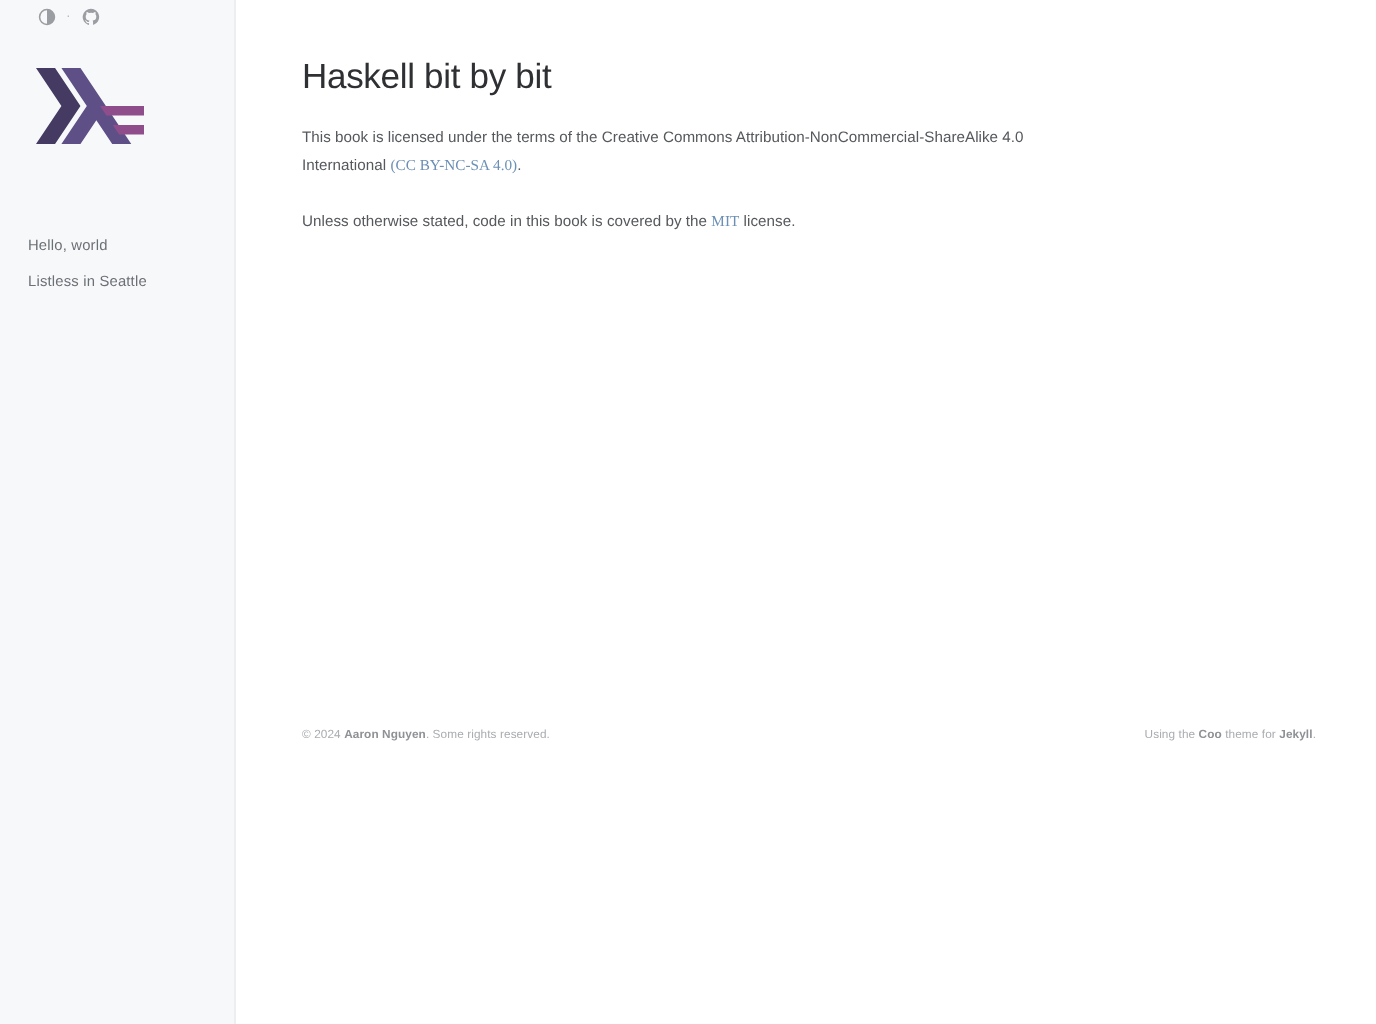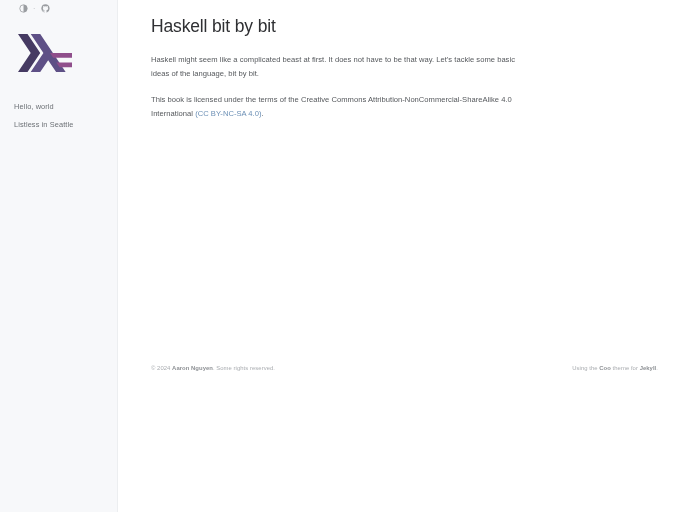--- a/index.html
+++ b/index.html
@@ -64,21 +64,21 @@
     margin-top: 18px;
     padding-left: 18px;
   }
   .logo {
     width: 54px;
     height: 40px;
     display: block;
   }
 
   .nav {
-    margin-top: 24px;
+    margin-top: 40px;
     padding-left: 14px;
     padding-right: 6px;
   }
   .nav-item {
     display: block;
     font-size: 7.4px;
     line-height: 1;
     color: #6c7075;
     text-decoration: none;
     letter-spacing: 0.1px;
@@ -86,21 +86,21 @@
     white-space: nowrap;
     cursor: pointer;
   }
 
   
   .main {
     flex: 1;
     height: 384px;
     background: #ffffff;
     position: relative;
-    padding: 16px 30px 0 33px;
+    padding: 28px 30px 0 33px;
   }
 
   .page-title {
     font-size: 17.5px;
     font-weight: 400;
     color: #2f3033;
     margin: 0;
     line-height: 1.25;
     letter-spacing: -0.15px;
   }
@@ -130,20 +130,21 @@
     color: #55585c;
     max-width: 380px;
     letter-spacing: 0.02px;
   }
   .para.second { margin-top: 14px; }
 
   a.inline-link {
     color: #6b8fb5;
     text-decoration: none;
     cursor: pointer;
+    font-family: Liberation Serif, serif;
   }
 
   
   .footer {
     position: absolute;
     left: 33px;
     right: 30px;
     bottom: 12px;
     display: flex;
     justify-content: space-between;
@@ -202,25 +203,25 @@
       <a class="nav-item" href="#">Hello, world</a>
       <a class="nav-item" href="#">Listless in Seattle</a>
     </nav>
 
   </aside>
 
   <main class="main">
 
     <h1 class="page-title">Haskell bit by bit</h1>
 
-    <p class="intro">Haskell might seem like a complicated beast at first. It does not have to be that way. Let's tackle some basic ideas of the language, bit by bit.</p>
 
 
     <p class="para"><span>This book is licensed under the terms of the Creative Commons Attribution-NonCommercial-ShareAlike 4.0 International </span><a class="inline-link" href="#">(CC BY-NC-SA 4.0)</a><span>.</span></p>
 
+    <p class="para second"><span>Unless otherwise stated, code in this book is covered by the </span><a class="inline-link" href="#">MIT</a><span> license.</span></p>
 
     <footer class="footer">
       <div class="footer-left"><span>©</span>&nbsp;<span>2024</span>&nbsp;<strong>Aaron Nguyen</strong><span>. Some rights reserved.</span></div>
       <div class="footer-right"><span>Using the </span><a href="#">Coo</a><span> theme for </span><a href="#">Jekyll</a><span>.</span></div>
     </footer>
 
   </main>
 
 </div>
 

